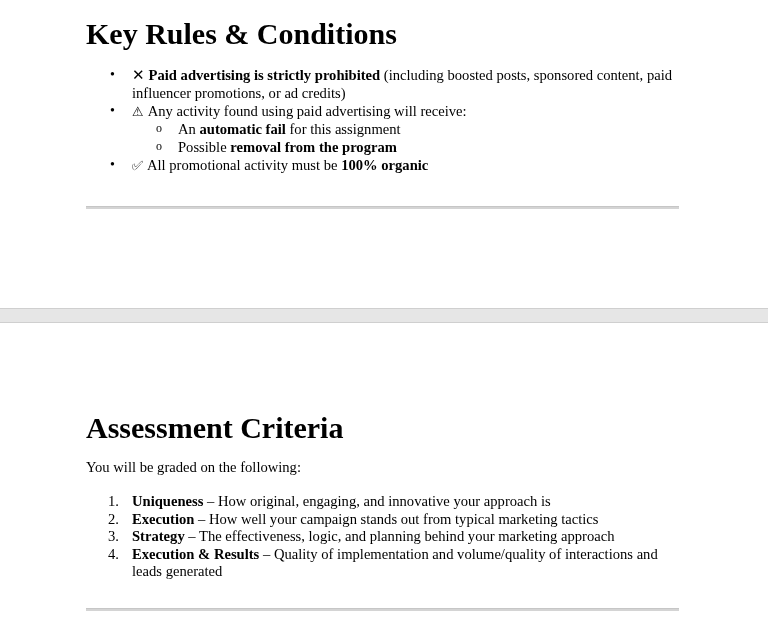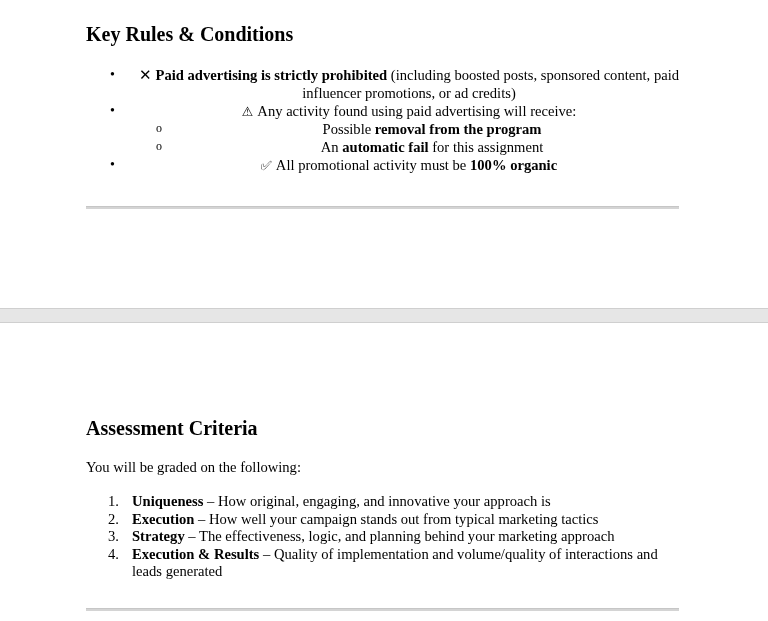--- a/index.html
+++ b/index.html
@@ -10,28 +10,28 @@
     .page { position: absolute; left: 0; width: 768px; background: #fff; }
     .page-a { top: 0; height: 308px; }
     .page-b { top: 323px; height: 298px; }
     .page-gap {
       position: absolute; left: 0; top: 308px; width: 768px; height: 15px;
       background: #e6e6e6; border-top: 1px solid #cfcfcf; border-bottom: 1px solid #cfcfcf;
       box-sizing: border-box;
     }
     h2 {
       position: absolute; left: 86px; margin: 0;
-      font-size: 20px; font-weight: bold; line-height: 26px;
+      font-size: 30px; font-weight: bold; line-height: 26px;
     }
     .h-rules { top: 21px; }
     .h-assess { top: 415px; }
     ul.rules {
       position: absolute; left: 86px; top: 66px; width: 600px;
       margin: 0; padding: 0 0 0 46px; box-sizing: border-box;
-      font-size: 14.6px; line-height: 18px; list-style: none; text-align: center;
+      font-size: 14.6px; line-height: 18px; list-style: none;
     }
     ul.rules > li { position: relative; }
     ul.rules > li::before {
       content: "\2022"; position: absolute; left: -22px; top: 0; font-size: 14px;
     }
     ul.sub { list-style: none; margin: 0; padding: 0 0 0 46px; }
     ul.sub > li { position: relative; line-height: 17.5px; }
     ul.sub > li::before {
       content: "o"; position: absolute; left: -22px; top: -1px; font-size: 12px;
     }
@@ -67,22 +67,22 @@
 
 <h2 class="h-rules">Key Rules &amp; Conditions</h2>
 
 <ul class="rules">
   <li>
     <span class="icon icon-x">✕</span><b>Paid advertising is strictly prohibited</b><span> (including boosted posts, sponsored content, paid influencer promotions, or ad credits)</span>
   </li>
   <li>
     <span class="icon icon-warn">⚠︎</span><span>Any activity found using paid advertising will receive:</span>
     <ul class="sub">
+      <li><span>An </span><b>automatic fail</b><span> for this assignment</span></li>
       <li><span>Possible </span><b>removal from the program</b><span></span></li>
-      <li><span>An </span><b>automatic fail</b><span> for this assignment</span></li>
     </ul>
   </li>
   <li>
     <span class="icon icon-check">✅︎</span><span>All promotional activity must be </span><b>100% organic</b>
   </li>
 </ul>
 
 <div class="hr hr-1"></div>
 
 <h2 class="h-assess">Assessment Criteria</h2>

